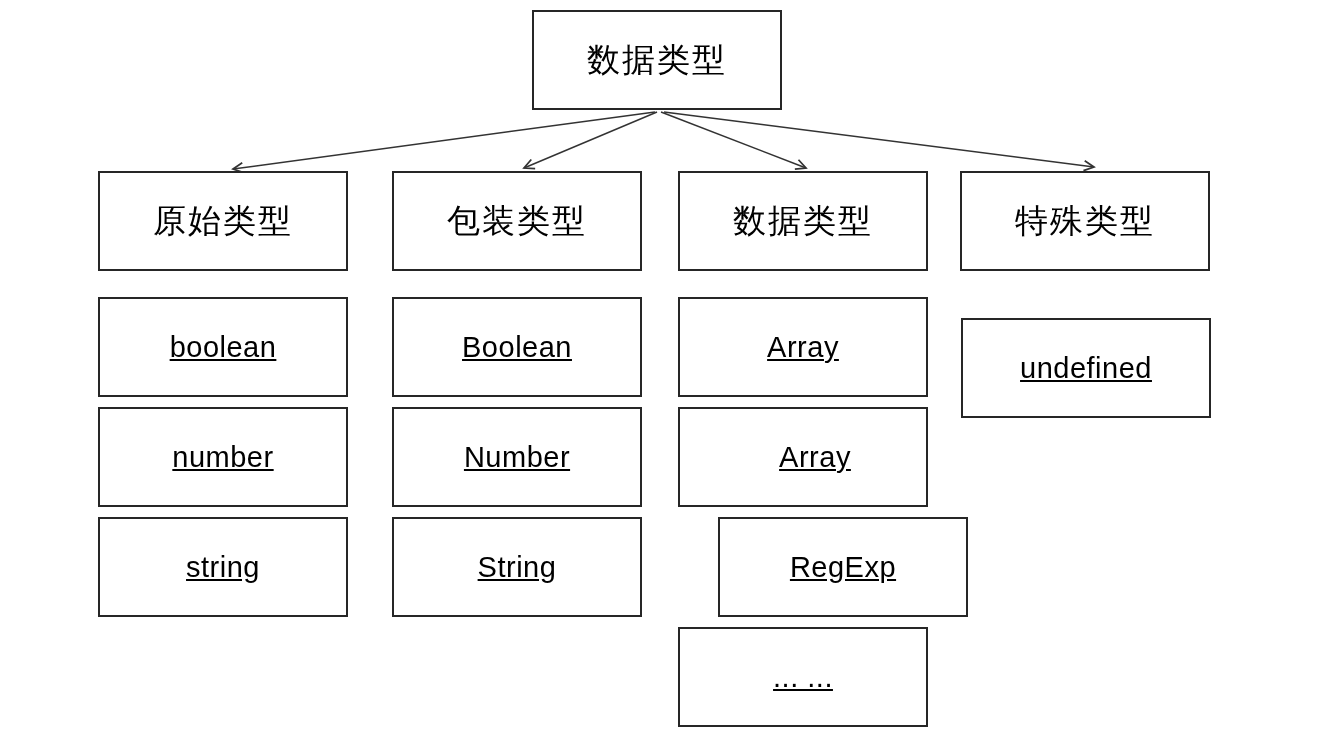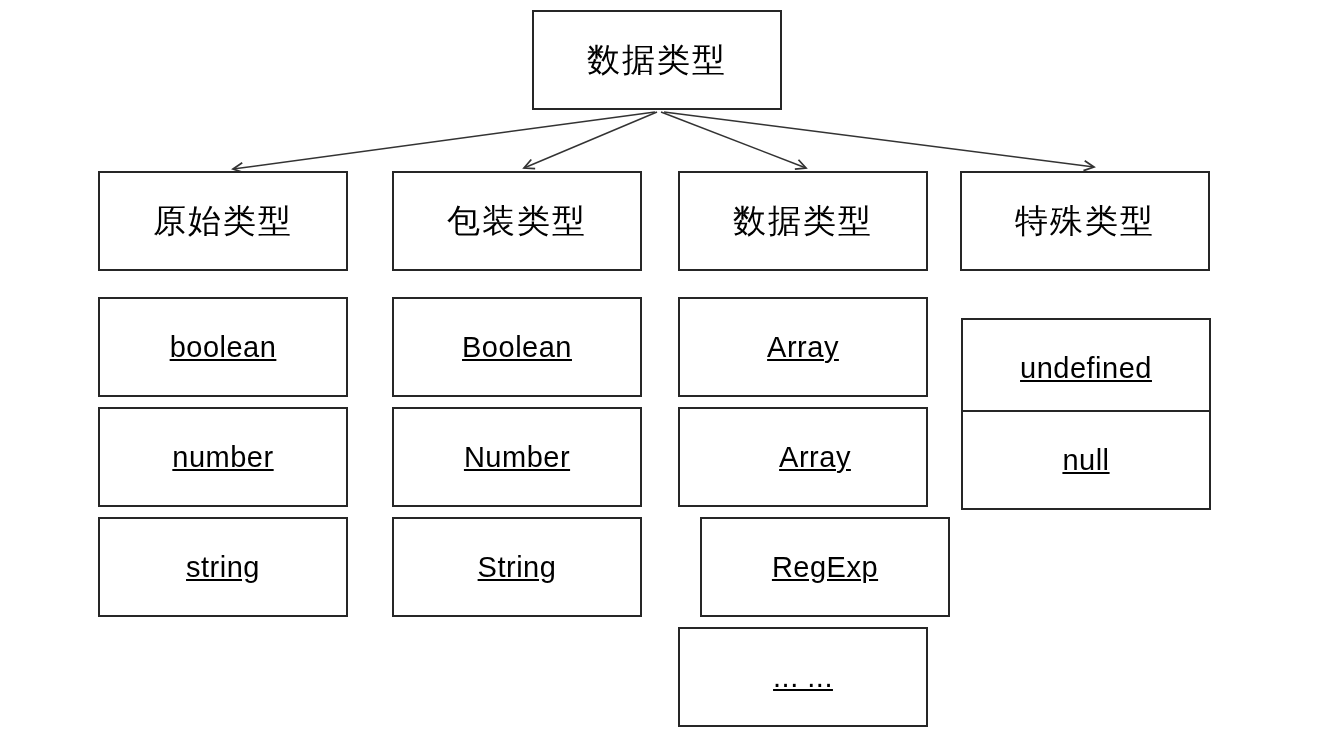--- a/index.html
+++ b/index.html
@@ -56,21 +56,21 @@
   .pos-c1r1   { left: 98px;  top: 297px; }
   .pos-c1r2   { left: 98px;  top: 407px; }
   .pos-c1r3   { left: 98px;  top: 517px; }
   
   .pos-c2r1   { left: 392px; top: 297px; }
   .pos-c2r2   { left: 392px; top: 407px; }
   .pos-c2r3   { left: 392px; top: 517px; }
   
   .pos-c3r1   { left: 678px; top: 297px; }
   .pos-c3r2   { left: 678px; top: 407px; padding-left: 24px; }
-  .pos-c3r3   { left: 700px; top: 517px; }
+  .pos-c3r3   { left: 718px; top: 517px; }
   .pos-c3r4   { left: 678px; top: 627px; }
   
   .pos-c4r1   { left: 961px; top: 318px; }
   .pos-c4r2   { left: 961px; top: 410px; }
 </style>
 </head>
 <body>
 
 <div id="canvas">
 
@@ -100,15 +100,14 @@
   <div class="box en pos-c2r1">Boolean</div>
   <div class="box en pos-c2r2">Number</div>
   <div class="box en pos-c2r3">String</div>
 
   <div class="box en pos-c3r1">Array</div>
   <div class="box en pos-c3r2">Array</div>
   <div class="box en pos-c3r3">RegExp</div>
   <div class="box en pos-c3r4">... ...</div>
 
   <div class="box en pos-c4r1">undefined</div>
-  <div class="box en pos-c4r2">null</div>
 
 </div>
 
 </body></html>

